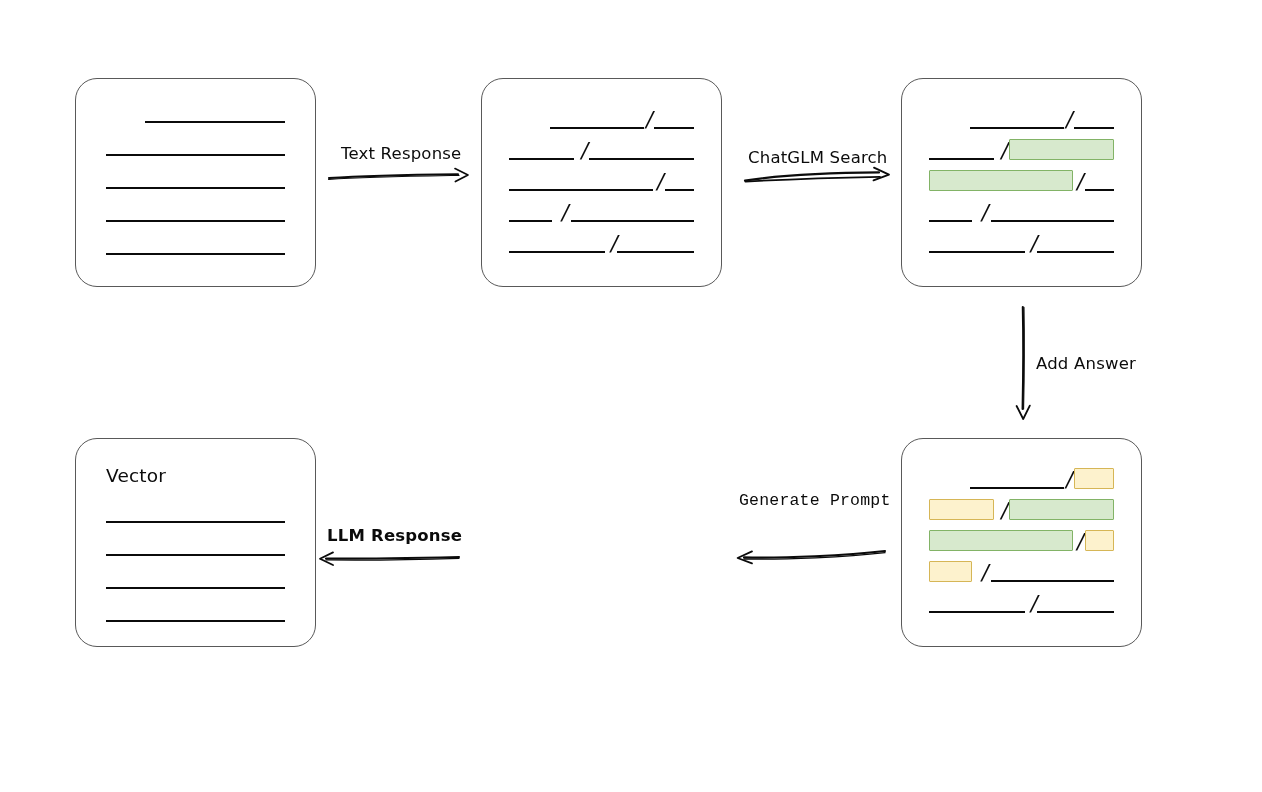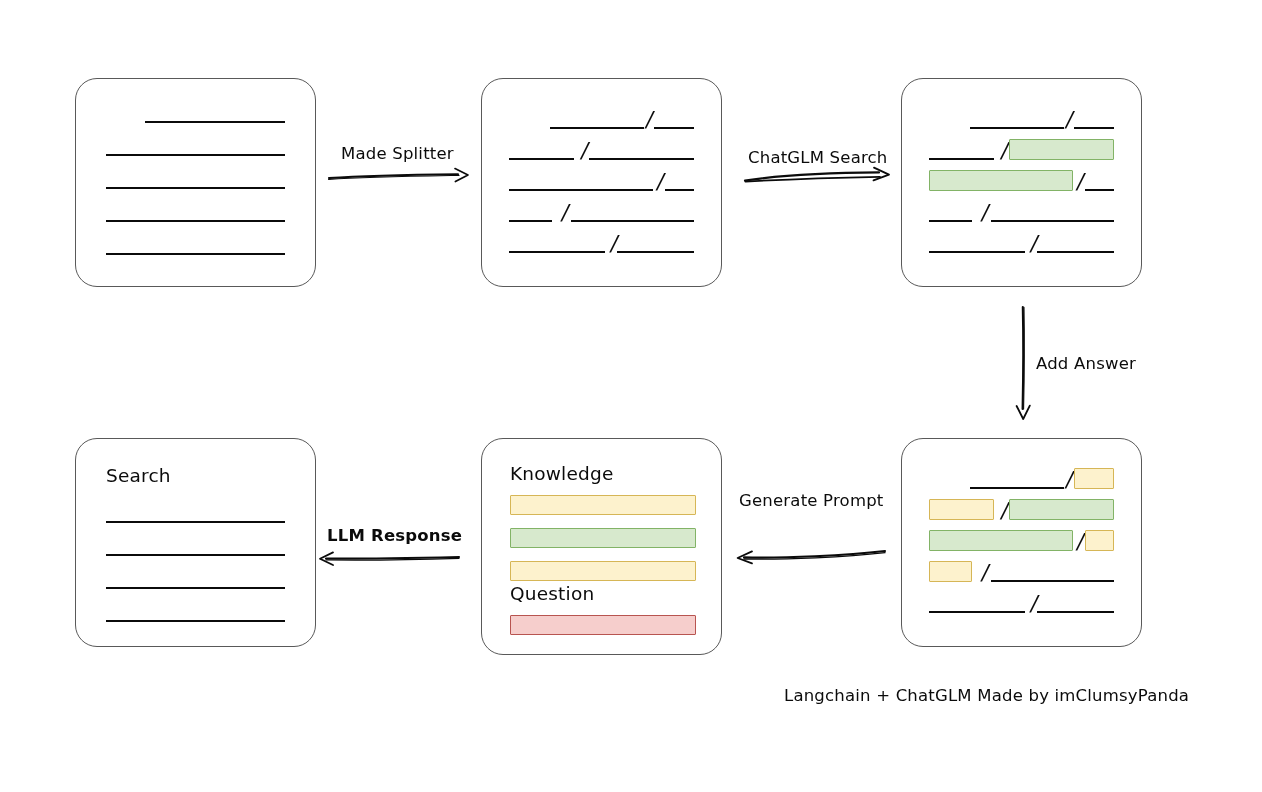--- a/index.html
+++ b/index.html
@@ -87,21 +87,21 @@
   <div class="card" style="left:75px;top:78px;width:241px;height:209px;">
     <div class="lines">
         <div class="rule" style="left: 69.38px; top: 42px; width: 139.62px;"></div>
         <div class="rule" style="left: 30px; top: 75px; width: 179px;"></div>
         <div class="rule" style="left: 30px; top: 108px; width: 179px;"></div>
         <div class="rule" style="left: 30px; top: 141px; width: 179px;"></div>
         <div class="rule" style="left: 30px; top: 174px; width: 179px;"></div>
       </div>
   </div>
 
-  <div class="arrowlabel" style="left:341px;top:144px;">Made Splitter</div>
+  <div class="arrowlabel" style="left:341px;top:144px;">Text Response</div>
   <svg class="arrowsvg" style="left:327px;top:165px;" width="145" height="24" viewBox="0 0 145 24">
     <path d="M2,13 C40,10.4 96,9.6 131,9.2" stroke="#0b0b0b" stroke-width="2.1" fill="none" stroke-linecap="round"></path>
     <path d="M1.6,14.4 C40,11.8 97,11 132,10.4" stroke="#0b0b0b" stroke-width="1.1" fill="none" stroke-linecap="round"></path>
     <path d="M128,3.6 L141,9.9 L128.4,16.6" stroke="#0b0b0b" stroke-width="1.7" fill="none" stroke-linejoin="round" stroke-linecap="round"></path>
   </svg>
 
   <div class="card" style="left:481px;top:78px;width:241px;height:209px;">
     <div class="lines">
         <div class="rule" style="left: 67.7px; top: 48px; width: 94.35px;"></div>
         <div class="slash" style="left: 163.9px; top: 52px;">/</div>
@@ -149,50 +149,38 @@
   </div>
 
   <div class="arrowlabel" style="left:1036px;top:354px;">Add Answer</div>
   <svg class="arrowsvg" style="left:1011px;top:305px;" width="26" height="116" viewBox="0 0 26 116">
     <path d="M11.8,2 C12.6,38 12.2,76 11.6,104" stroke="#0b0b0b" stroke-width="2.1" fill="none" stroke-linecap="round"></path>
     <path d="M13,2.4 C13.6,38 13.2,76 12.6,104" stroke="#0b0b0b" stroke-width="1.1" fill="none" stroke-linecap="round"></path>
     <path d="M5.6,101 L12.2,114 L18.8,100.6" stroke="#0b0b0b" stroke-width="1.8" fill="none" stroke-linejoin="round" stroke-linecap="round"></path>
   </svg>
 
   <div class="card" style="left:75px;top:438px;width:241px;height:209px;">
-    <div class="cardlabel" style="left:30px;top:26px;">Search</div>
+    <div class="cardlabel" style="left:30px;top:26px;">Vector</div>
     <div class="lines">
         <div class="rule" style="left: 30px; top: 82px; width: 179px;"></div>
         <div class="rule" style="left: 30px; top: 115px; width: 179px;"></div>
         <div class="rule" style="left: 30px; top: 148px; width: 179px;"></div>
         <div class="rule" style="left: 30px; top: 181px; width: 179px;"></div>
       </div>
   </div>
 
   <div class="arrowlabel" style="left:327px;top:526px;font-weight:bold;">LLM Response</div>
   <svg class="arrowsvg" style="left:318px;top:546px;" width="145" height="24" viewBox="0 0 145 24">
     <path d="M141,11 C104,11.8 46,12.8 8,12.6" stroke="#0b0b0b" stroke-width="2.1" fill="none" stroke-linecap="round"></path>
     <path d="M141,12.4 C104,13.6 46,14.4 8,14" stroke="#0b0b0b" stroke-width="1.1" fill="none" stroke-linecap="round"></path>
     <path d="M15,6.4 L2,12.8 L15,19" stroke="#0b0b0b" stroke-width="1.8" fill="none" stroke-linejoin="round" stroke-linecap="round"></path>
   </svg>
 
-  <div class="card" style="left:481px;top:438px;width:241px;height:217px;">
-    <div class="cardlabel" style="left:28px;top:24px;">Knowledge</div>
-    <div id="knowledge-bars">
-        <div class="bar yellow" style="left: 28px; top: 56px; width: 186px; height: 20px;"></div>
-        <div class="bar green" style="left: 28px; top: 89px; width: 186px; height: 20px;"></div>
-        <div class="bar yellow" style="left: 28px; top: 122px; width: 186px; height: 20px;"></div>
-      </div>
-    <div class="cardlabel" style="left:28px;top:144px;">Question</div>
-    <div id="question-bars">
-        <div class="bar red" style="left: 28px; top: 176px; width: 186px; height: 20px;"></div>
-      </div>
-  </div>
-
-  <div class="arrowlabel" style="left:739px;top:491px;">Generate Prompt</div>
+
+  <div class="arrowlabel" style="left:739px;top:491px;font-family:Liberation Mono, monospace;">Generate Prompt</div>
   <svg class="arrowsvg" style="left:735px;top:540px;" width="154" height="26" viewBox="0 0 154 26">
     <path d="M150,11 C112,15.4 48,18.4 9,17.4" stroke="#0b0b0b" stroke-width="2.1" fill="none" stroke-linecap="round"></path>
     <path d="M150,12.6 C112,17 50,20 9,19" stroke="#0b0b0b" stroke-width="1.3" fill="none" stroke-linecap="round"></path>
     <path d="M17,11.4 L2.6,18 L17,23.4" stroke="#0b0b0b" stroke-width="1.8" fill="none" stroke-linejoin="round" stroke-linecap="round"></path>
   </svg>
 
   <div class="card" style="left:901px;top:438px;width:241px;height:209px;">
     <div class="lines">
         <div class="rule" style="left: 67.7px; top: 48px; width: 94.35px;"></div>
         <div class="slash" style="left: 163.9px; top: 52px;">/</div>
@@ -205,15 +193,14 @@
         <div class="bar yellow" style="left: 183.325px; top: 91px; width: 28.675px; height: 21px;"></div>
         <div class="bar yellow" style="left: 27px; top: 122px; width: 43.475px; height: 21px;"></div>
         <div class="slash" style="left: 79.725px; top: 145px;">/</div>
         <div class="rule" style="left: 88.975px; top: 141px; width: 123.025px;"></div>
         <div class="rule" style="left: 27px; top: 172px; width: 96.2px;"></div>
         <div class="slash" style="left: 128.75px; top: 176px;">/</div>
         <div class="rule" style="left: 135.225px; top: 172px; width: 76.775px;"></div>
       </div>
   </div>
 
-  <div class="credit" style="left:784px;top:686px;">Langchain + ChatGLM Made by imClumsyPanda</div>
 
 </div>
 
 </body></html>

